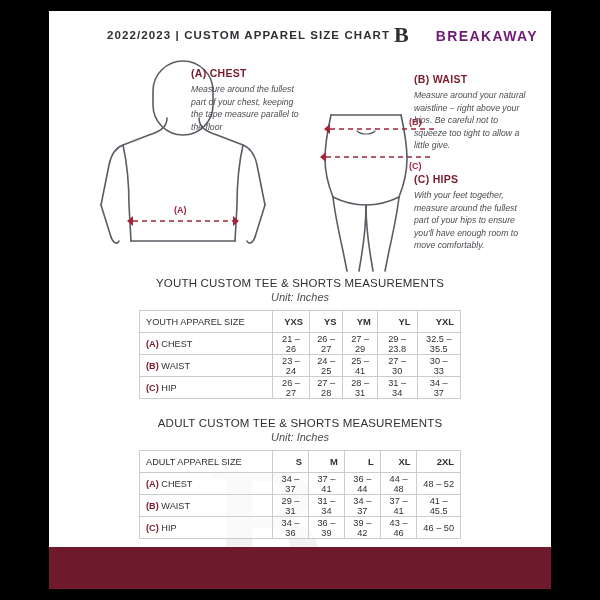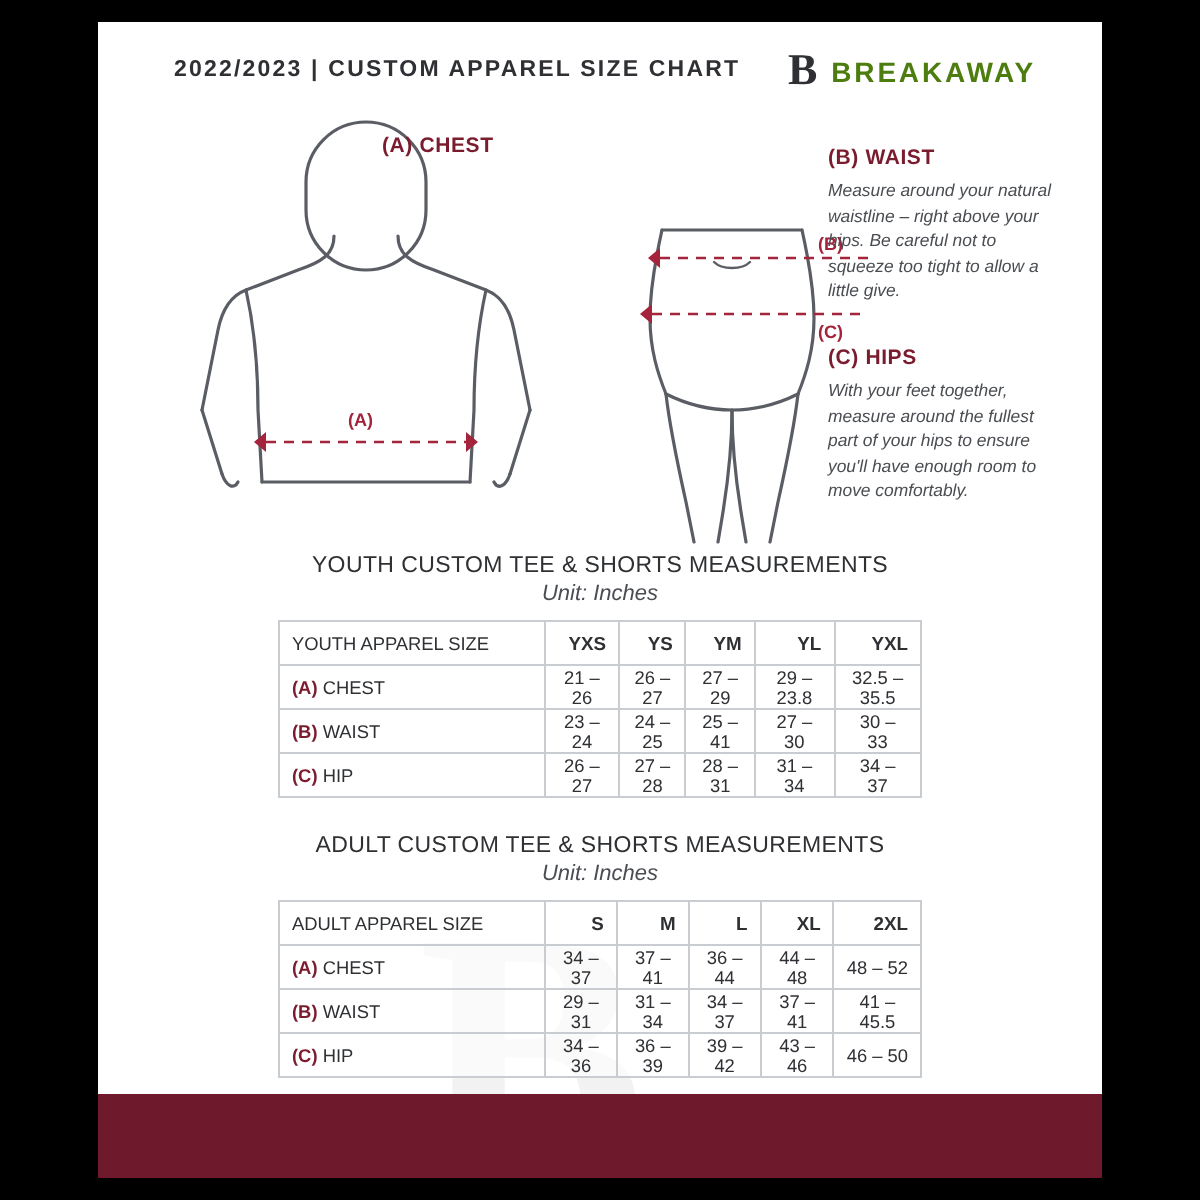--- a/index.html
+++ b/index.html
@@ -35,20 +35,21 @@
     z-index: 0;
   }
   .header {
     position: absolute;
     left: 0; top: 0;
     width: 502px;
     height: 48px;
     display: flex;
     align-items: center;
     z-index: 2;
+    padding-left: 20px;
   }
   .header-title {
     margin-left: 38px;
     font-size: 11.5px;
     font-weight: bold;
     letter-spacing: 1.1px;
     color: #2e3033;
     white-space: nowrap;
   }
   .header-brand {
@@ -65,21 +66,22 @@
     font-weight: bold;
     color: #2e3033;
     line-height: 1;
     position: relative;
     top: -1px;
   }
   .brand-name {
     font-size: 14px;
     font-weight: bold;
     letter-spacing: 1.4px;
-    color: #4d7c0f;
+    color: #701a75;
+    margin-left: 20px;
   }
 
   .diagram {
     position: absolute;
     left: 0;
     top: 44px;
     width: 502px;
     height: 222px;
     z-index: 2;
   }
@@ -225,20 +227,21 @@
       <path d="M281,69 L275,74 L281,79 Z" fill="#a3243b"></path>
       <path d="M277,97 L271,102 L277,107 Z" fill="#a3243b"></path>
 
       <text x="125" y="158" font-family="Liberation Sans, sans-serif" font-size="9" font-weight="bold" fill="#a3243b">(A)</text>
       <text x="360" y="70" font-family="Liberation Sans, sans-serif" font-size="9" font-weight="bold" fill="#a3243b">(B)</text>
       <text x="360" y="114" font-family="Liberation Sans, sans-serif" font-size="9" font-weight="bold" fill="#a3243b">(C)</text>
     </svg>
 
     <div class="note note-chest">
       <div class="note-title">(A) CHEST</div>
+      <div class="note-body">Measure around the fullest part of your chest, keeping the tape measure parallel to the floor</div>
     </div>
     <div class="note note-waist">
       <div class="note-title">(B) WAIST</div>
       <div class="note-body">Measure around your natural waistline – right above your hips. Be careful not to squeeze too tight to allow a little give.</div>
     </div>
     <div class="note note-hips">
       <div class="note-title">(C) HIPS</div>
       <div class="note-body">With your feet together, measure around the fullest part of your hips to ensure you'll have enough room to move comfortably.</div>
     </div>
   </div>

